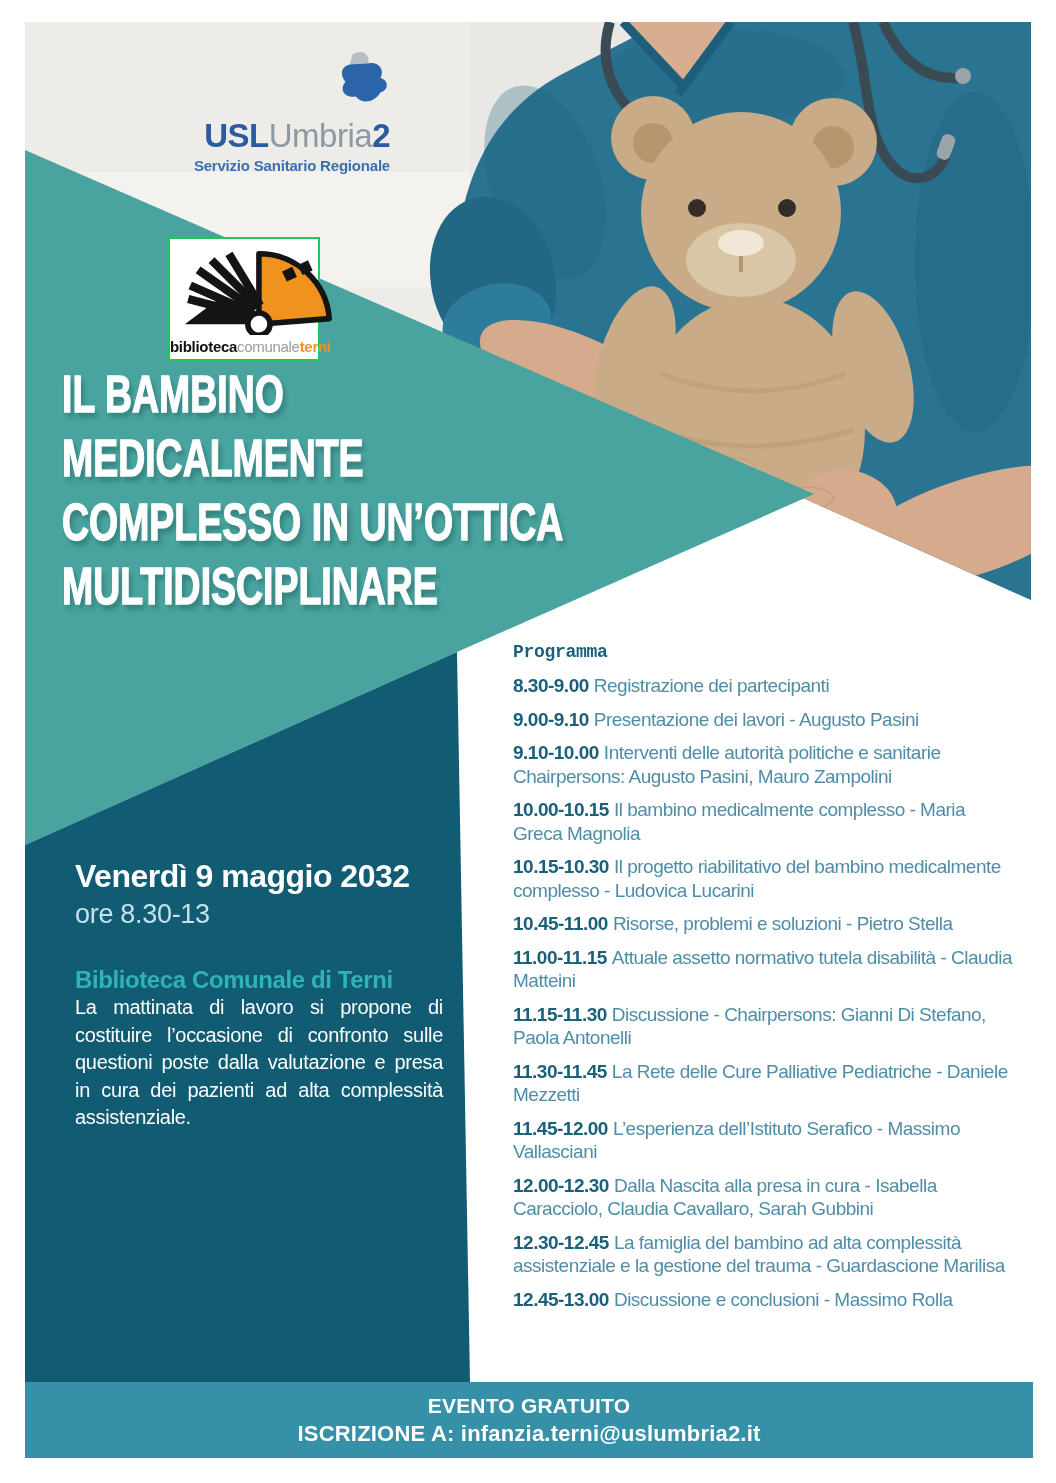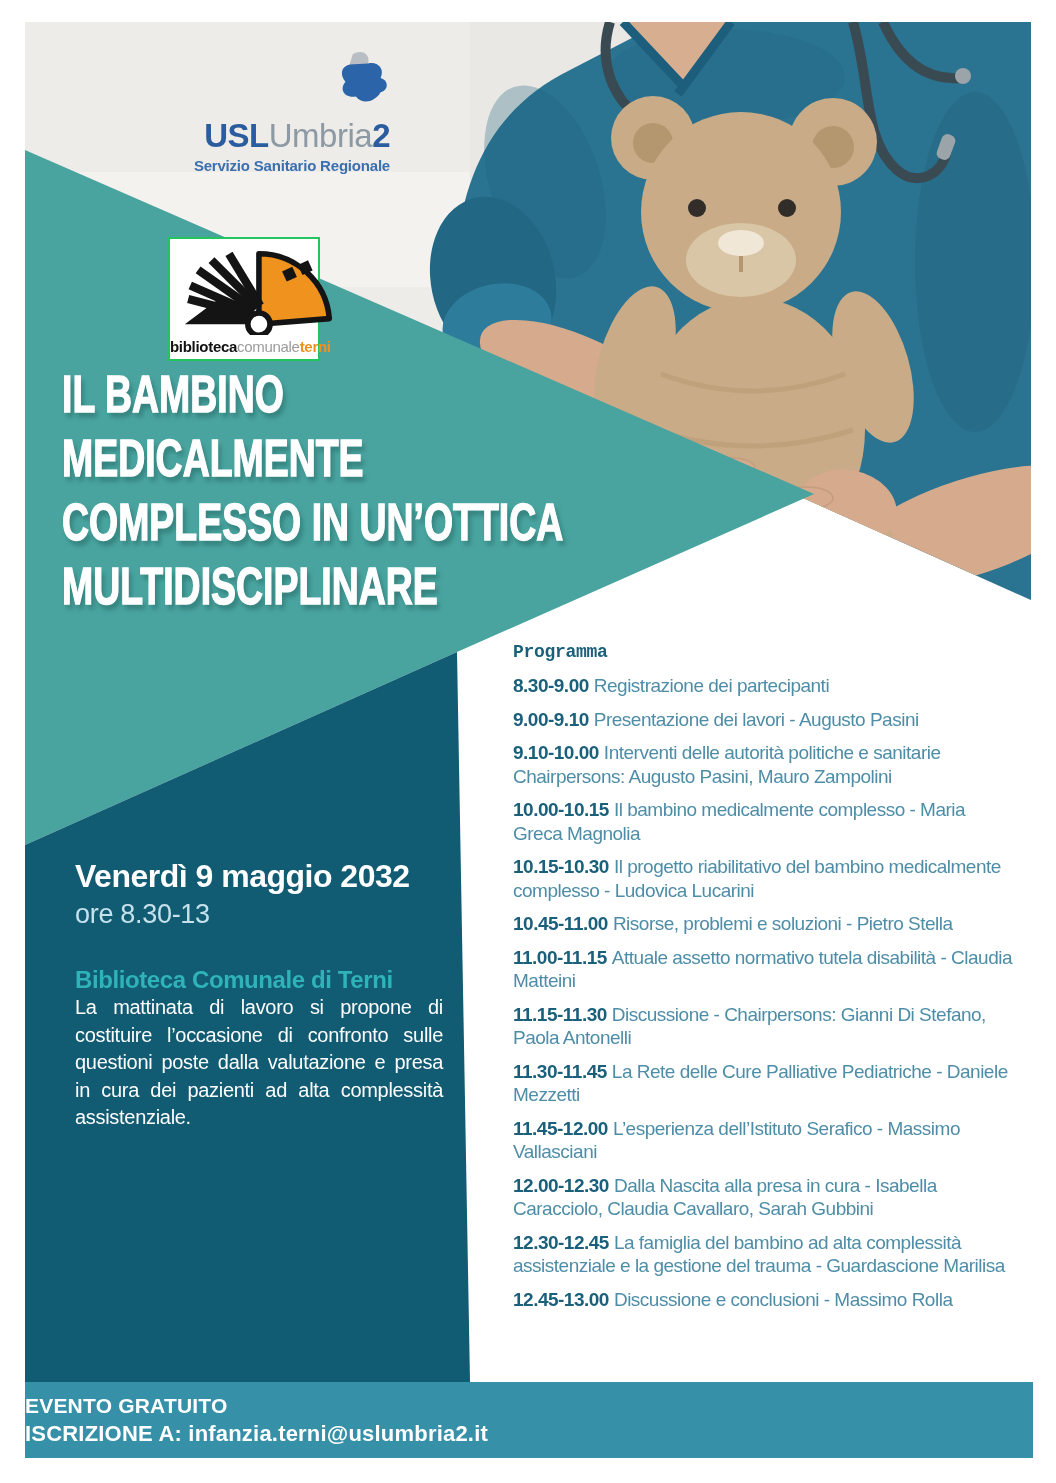--- a/index.html
+++ b/index.html
@@ -53,21 +53,21 @@
   .intro p{margin:0;}
 
   
   .program{position:absolute;left:513px;top:642px;width:500px;z-index:4;}
   .prog-h{font-size:18px;font-weight:bold;color:#1b607b;margin:0 0 12px 0;letter-spacing:-0.3px;font-family:Liberation Mono, monospace;}
   .pi{font-size:19px;line-height:23.5px;color:#4e8da7;margin-bottom:10px;letter-spacing:-0.5px;}
   .pi b{color:#1b607b;font-weight:bold;margin-right:5px;}
 
   
   .footer{position:absolute;left:25px;top:1382px;width:1008px;height:76px;background:#3590a8;
-          z-index:4;color:#ffffff;display:flex;flex-direction:column;align-items:flex-start;
+          z-index:4;color:#ffffff;display:flex;flex-direction:column;align-items:center;
           justify-content:center;gap:3px;text-align:center;}
   .f1{font-size:21px;font-weight:bold;letter-spacing:0.2px;}
   .f2{font-size:22px;font-weight:bold;letter-spacing:0.2px;}
 </style>
 </head>
 <body>
 
 <div class="page">
 
   <div class="photo">

